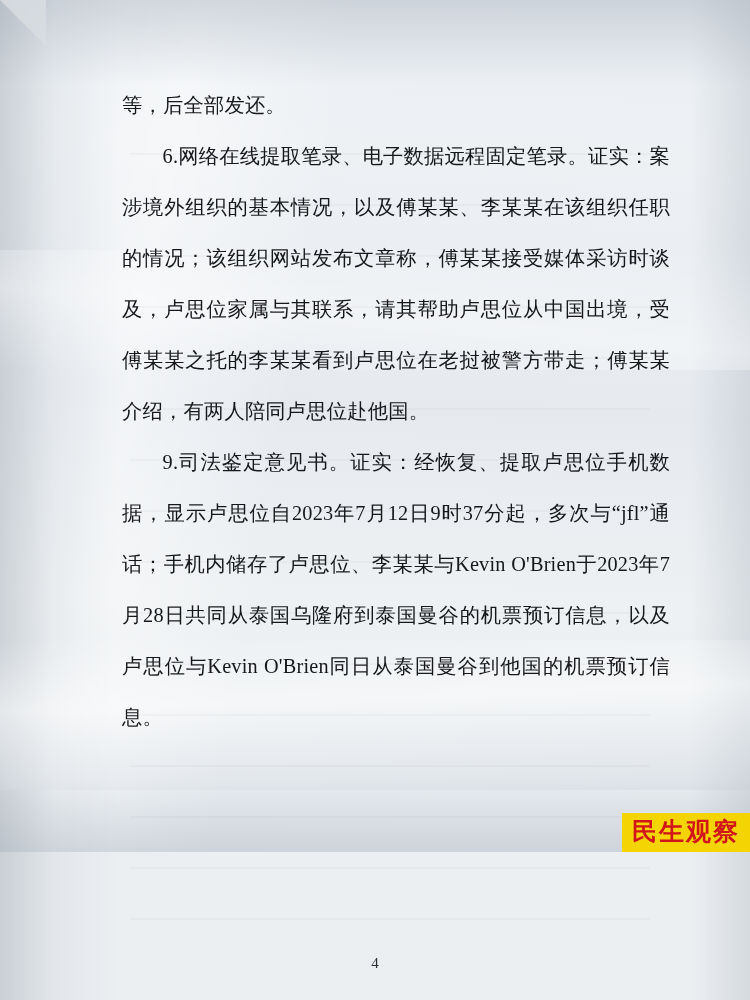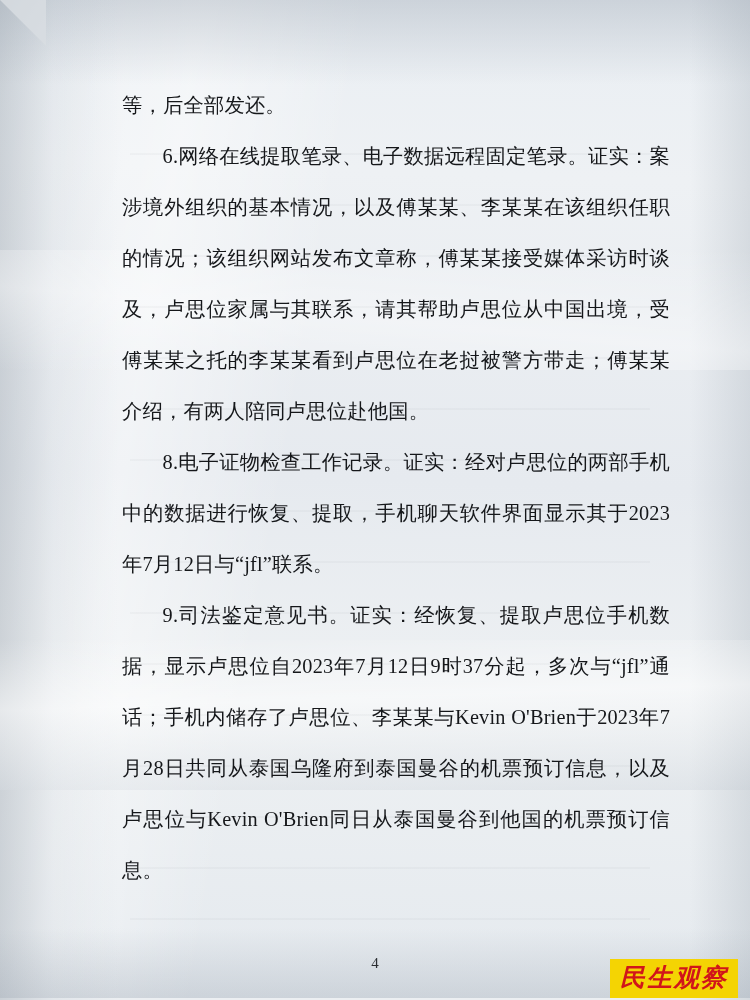--- a/index.html
+++ b/index.html
@@ -9,21 +9,21 @@
   body {
     width: 750px;
     height: 1000px;
     overflow: hidden;
     background: #eceff2;
     font-family: "Liberation Serif", serif;
   }
   #page {
     position: relative;
     width: 750px;
-    height: 998px;
+    height: 852px;
     background:
       linear-gradient(100deg, rgba(255,255,255,0.0) 0%, rgba(255,255,255,0.45) 22%, rgba(255,255,255,0.0) 40%),
       linear-gradient(182deg, #e9eef3 0%, #eef1f4 18%, #e6eaef 48%, #eef1f3 70%, #e4e9ee 100%);
   }
   
   .shade {
     position: absolute;
     pointer-events: none;
   }
   .shade-left {
@@ -82,31 +82,30 @@
     left: 0;
     right: 0;
     top: 955px;
     text-align: center;
     font-size: 15px;
     color: #2a2d31;
     font-family: "Liberation Serif", serif;
   }
   .watermark {
     position: absolute;
-    right: 12px;
+    right: 0px;
     bottom: 0px;
     background: #f4d403;
     color: #d1151a;
     font-family: "Liberation Sans", sans-serif;
     font-weight: bold;
     font-size: 25px;
     letter-spacing: 2px;
     padding: 6px 10px 8px 10px;
     line-height: 1;
-    font-style: italic;
   }
   
   .bleed {
     position: absolute;
     left: 130px;
     top: 120px;
     width: 520px;
     height: 800px;
     opacity: 0.035;
     background:
@@ -124,21 +123,20 @@
   <div class="shade shade-right"></div>
   <div class="shade shade-bottom"></div>
   <div class="shade crease-b"></div>
   <div class="shade crease-a"></div>
   <div class="corner-fold"></div>
   <div class="bleed"></div>
 
   <div id="text-body">
     <p>等，后全部发还。</p>
     <p class="indent">6.网络在线提取笔录、电子数据远程固定笔录。证实：案涉境外组织的基本情况，以及傅某某、李某某在该组织任职的情况；该组织网站发布文章称，傅某某接受媒体采访时谈及，卢思位家属与其联系，请其帮助卢思位从中国出境，受傅某某之托的李某某看到卢思位在老挝被警方带走；傅某某介绍，有两人陪同卢思位赴他国。</p>
-    <p class="indent">8.电子证物检查工作记录。证实：经对卢思位的两部手机中的数据进行恢复、提取，手机聊天软件界面显示其于2023年7月12日与“jfl”联系。</p>
     <p class="indent">9.司法鉴定意见书。证实：经恢复、提取卢思位手机数据，显示卢思位自2023年7月12日9时37分起，多次与“jfl”通话；手机内储存了卢思位、李某某与Kevin O'Brien于2023年7月28日共同从泰国乌隆府到泰国曼谷的机票预订信息，以及卢思位与Kevin O'Brien同日从泰国曼谷到他国的机票预订信息。</p>
 
   </div>
 
   <div class="page-number">4</div>
 
   <div class="watermark">民生观察</div>
 </div>
 
 </body></html>

